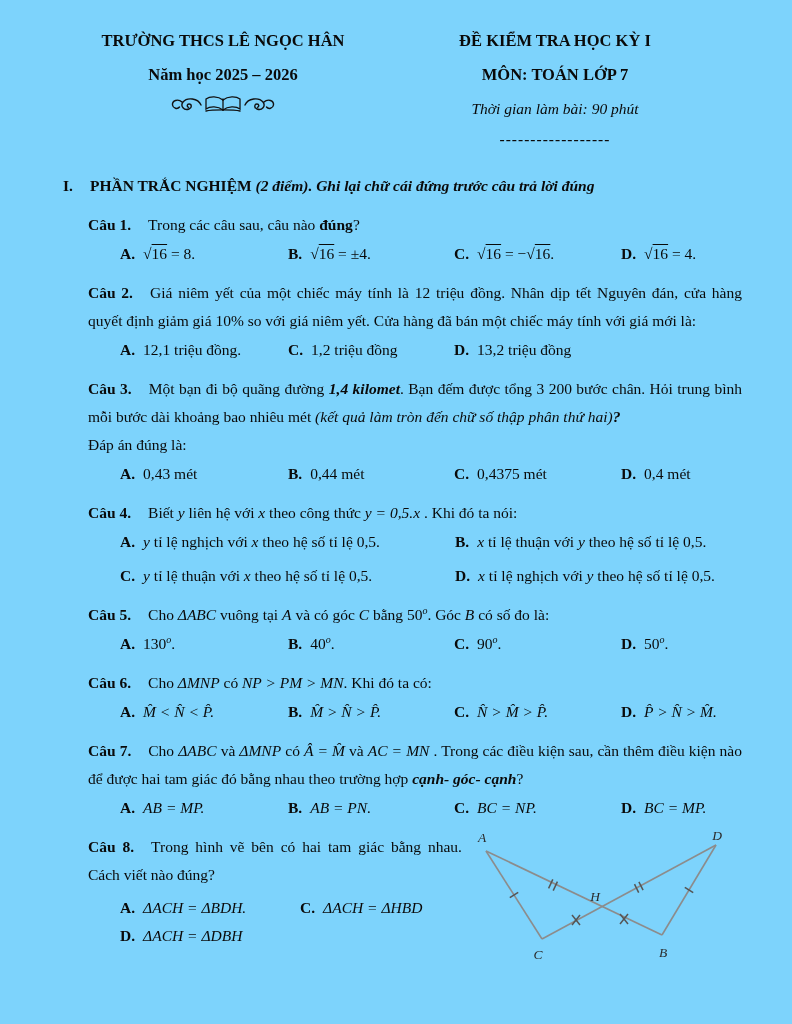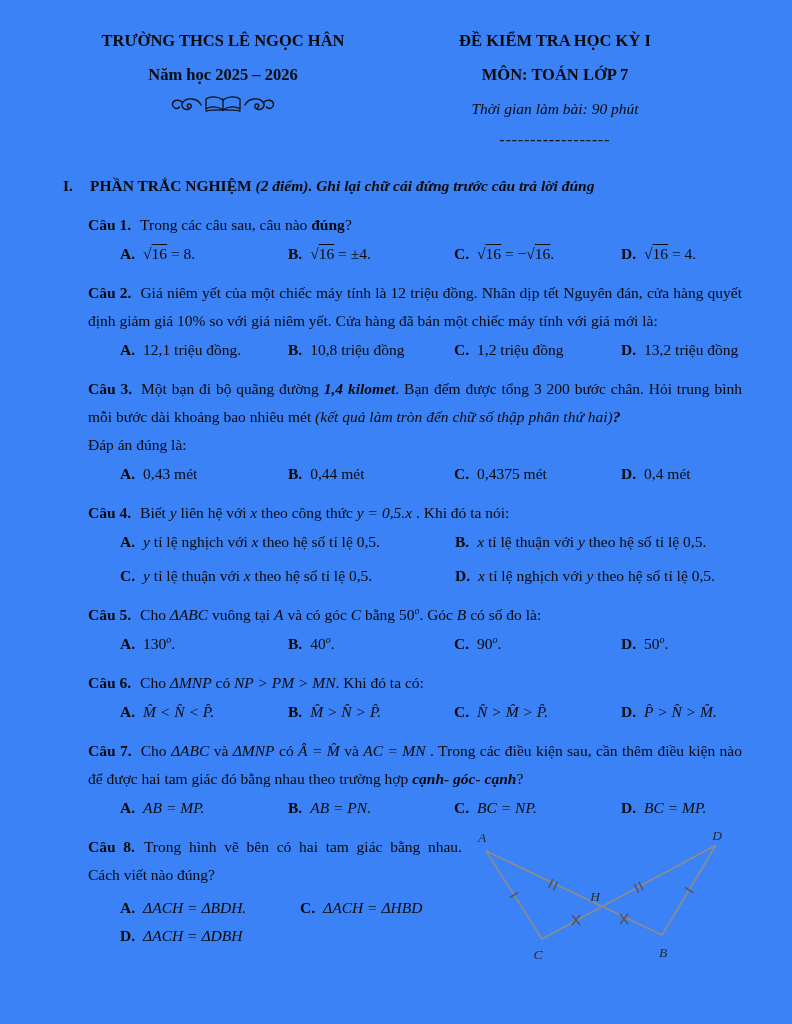--- a/index.html
+++ b/index.html
@@ -1,37 +1,37 @@
 <!DOCTYPE html>
 <html><head>
 <meta charset="utf-8">
 <style>
   html,body{margin:0;padding:0;background:#e8e8e8;}
   .page{
-    position:relative;width:792px;height:1024px;background:#3b82f6;
+    position:relative;width:792px;height:1024px;background:#7dd3fc;
     font-family:"Liberation Serif","DejaVu Serif",serif;
     font-size:15.5px;color:#0a0a0a;overflow:hidden;margin:0 auto;
   }
   
   .header{display:flex;padding-top:24px;}
   .h-left{width:330px;margin-left:58px;text-align:center;line-height:34px;}
   .h-right{width:306px;margin-left:14px;text-align:center;line-height:34px;}
   .h-bold{font-weight:bold;font-size:16.5px;}
   .ornament{height:26px;display:flex;justify-content:center;align-items:center;}
   .duration{font-style:italic;font-size:15.5px;}
   .divider{font-weight:bold;letter-spacing:1px;line-height:26px;}
   
   .section{margin:20px 52px 0 63px;font-weight:bold;line-height:28px;}
   .section .num{display:inline-block;width:27px;}
   .section .sub{font-style:italic;text-align:center;}
   
   .q{margin:11px 50px 0 88px;}
   .qbody{margin:0;text-align:justify;line-height:28px;}
   .qbody.nojust{text-align:left;}
-  .qlabel{font-weight:bold;margin-right:9px;}
+  .qlabel{font-weight:bold;margin-right:17px;}
   .opts{padding-left:32px;line-height:28px;margin-top:1px;}
   .opts4{display:grid;grid-template-columns:168px 166px 167px auto;}
   .opts2w{display:grid;grid-template-columns:335px auto;row-gap:6px;}
   .opts2n{display:grid;grid-template-columns:180px auto;margin-top:5px;}
   .opt{white-space:nowrap;}
   .opt .k{font-weight:bold;margin-right:8px;}
   
   .b{font-weight:bold;}
   .i{font-style:italic;}
   .bi{font-weight:bold;font-style:italic;}
@@ -94,21 +94,20 @@
       <span class="opt"><span class="k">B.</span><span><span>√</span><span class="ol">16</span><span> = ±4.</span></span></span>
       <span class="opt"><span class="k">C.</span><span><span>√</span><span class="ol">16</span><span> = −</span><span>√</span><span class="ol">16</span><span>.</span></span></span>
       <span class="opt"><span class="k">D.</span><span><span>√</span><span class="ol">16</span><span> = 4.</span></span></span>
     </div>
   </div>
 
   <div class="q">
     <p class="qbody"><span class="qlabel">Câu 2.</span><span><span>Giá niêm yết của một chiếc máy tính là 12 triệu đồng. Nhân dịp tết Nguyên đán, cửa hàng quyết định giảm giá 10% so với giá niêm yết. Cửa hàng đã bán một chiếc máy tính với giá mới là:</span></span></p>
     <div class="opts opts4">
       <span class="opt"><span class="k">A.</span><span><span>12,1 triệu đồng.</span></span></span>
-      <span class="opt"><span class="k">B.</span><span><span>10,8 triệu đồng</span></span></span>
       <span class="opt"><span class="k">C.</span><span><span>1,2 triệu đồng</span></span></span>
       <span class="opt"><span class="k">D.</span><span><span>13,2 triệu đồng</span></span></span>
     </div>
   </div>
 
   <div class="q">
     <p class="qbody"><span class="qlabel">Câu 3.</span><span><span>Một bạn đi bộ quãng đường </span><span class="bi">1,4 kilomet</span><span>. Bạn đếm được tổng 3 200 bước chân. Hỏi trung bình mỗi bước dài khoảng bao nhiêu mét </span><span class="i">(kết quả làm tròn đến chữ số thập phân thứ hai)</span><span class="bi">?</span></span></p>
     <p class="qbody nojust">Đáp án đúng là:</p>
     <div class="opts opts4">
       <span class="opt"><span class="k">A.</span><span><span>0,43 mét</span></span></span>

